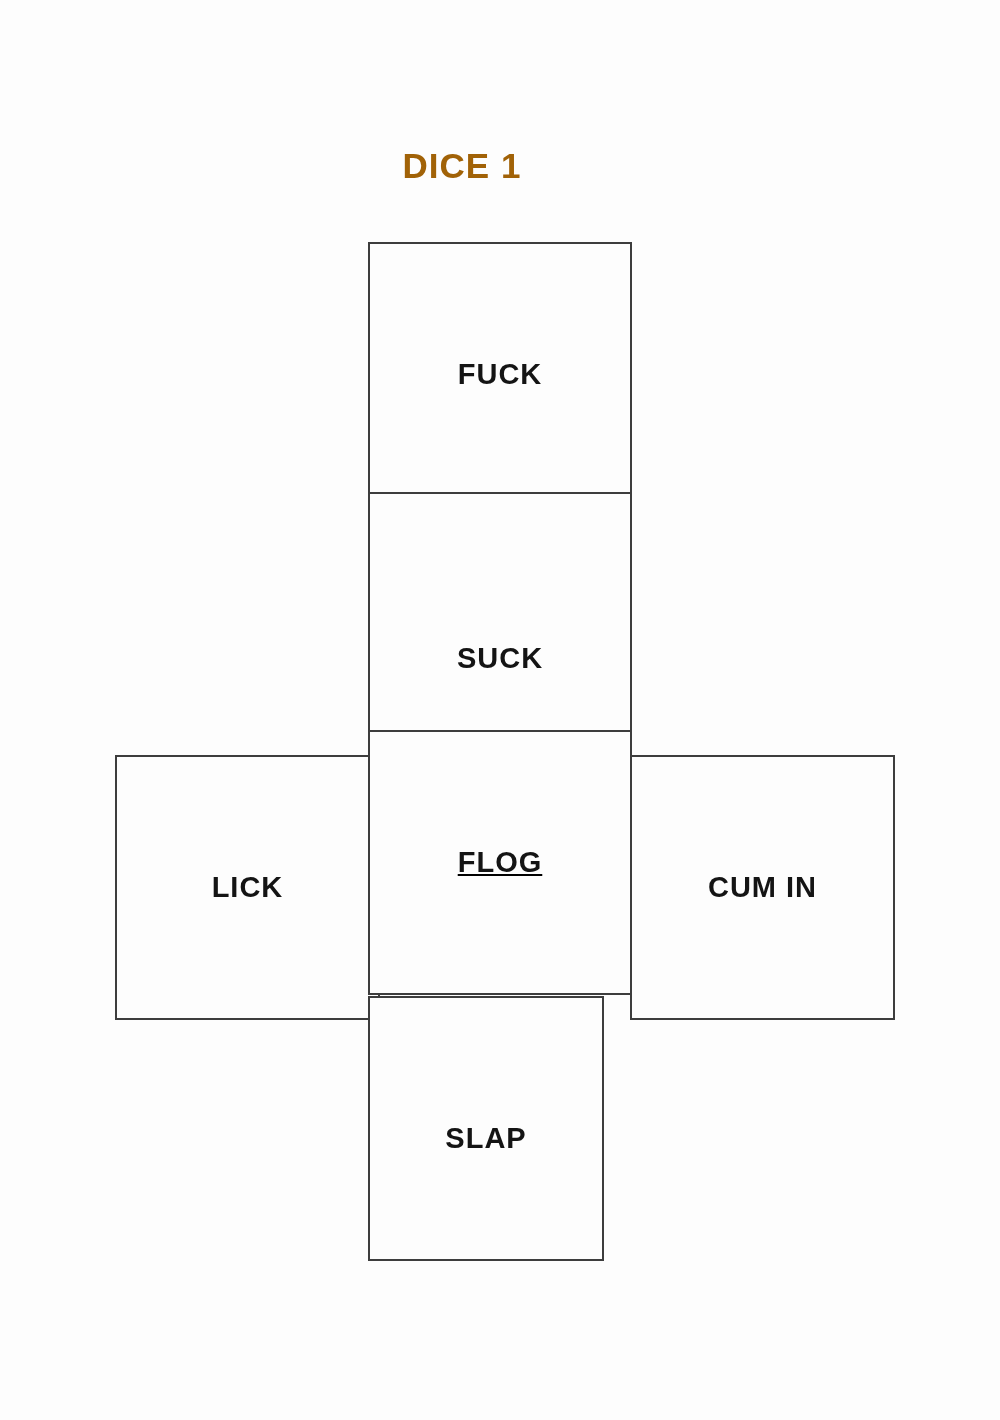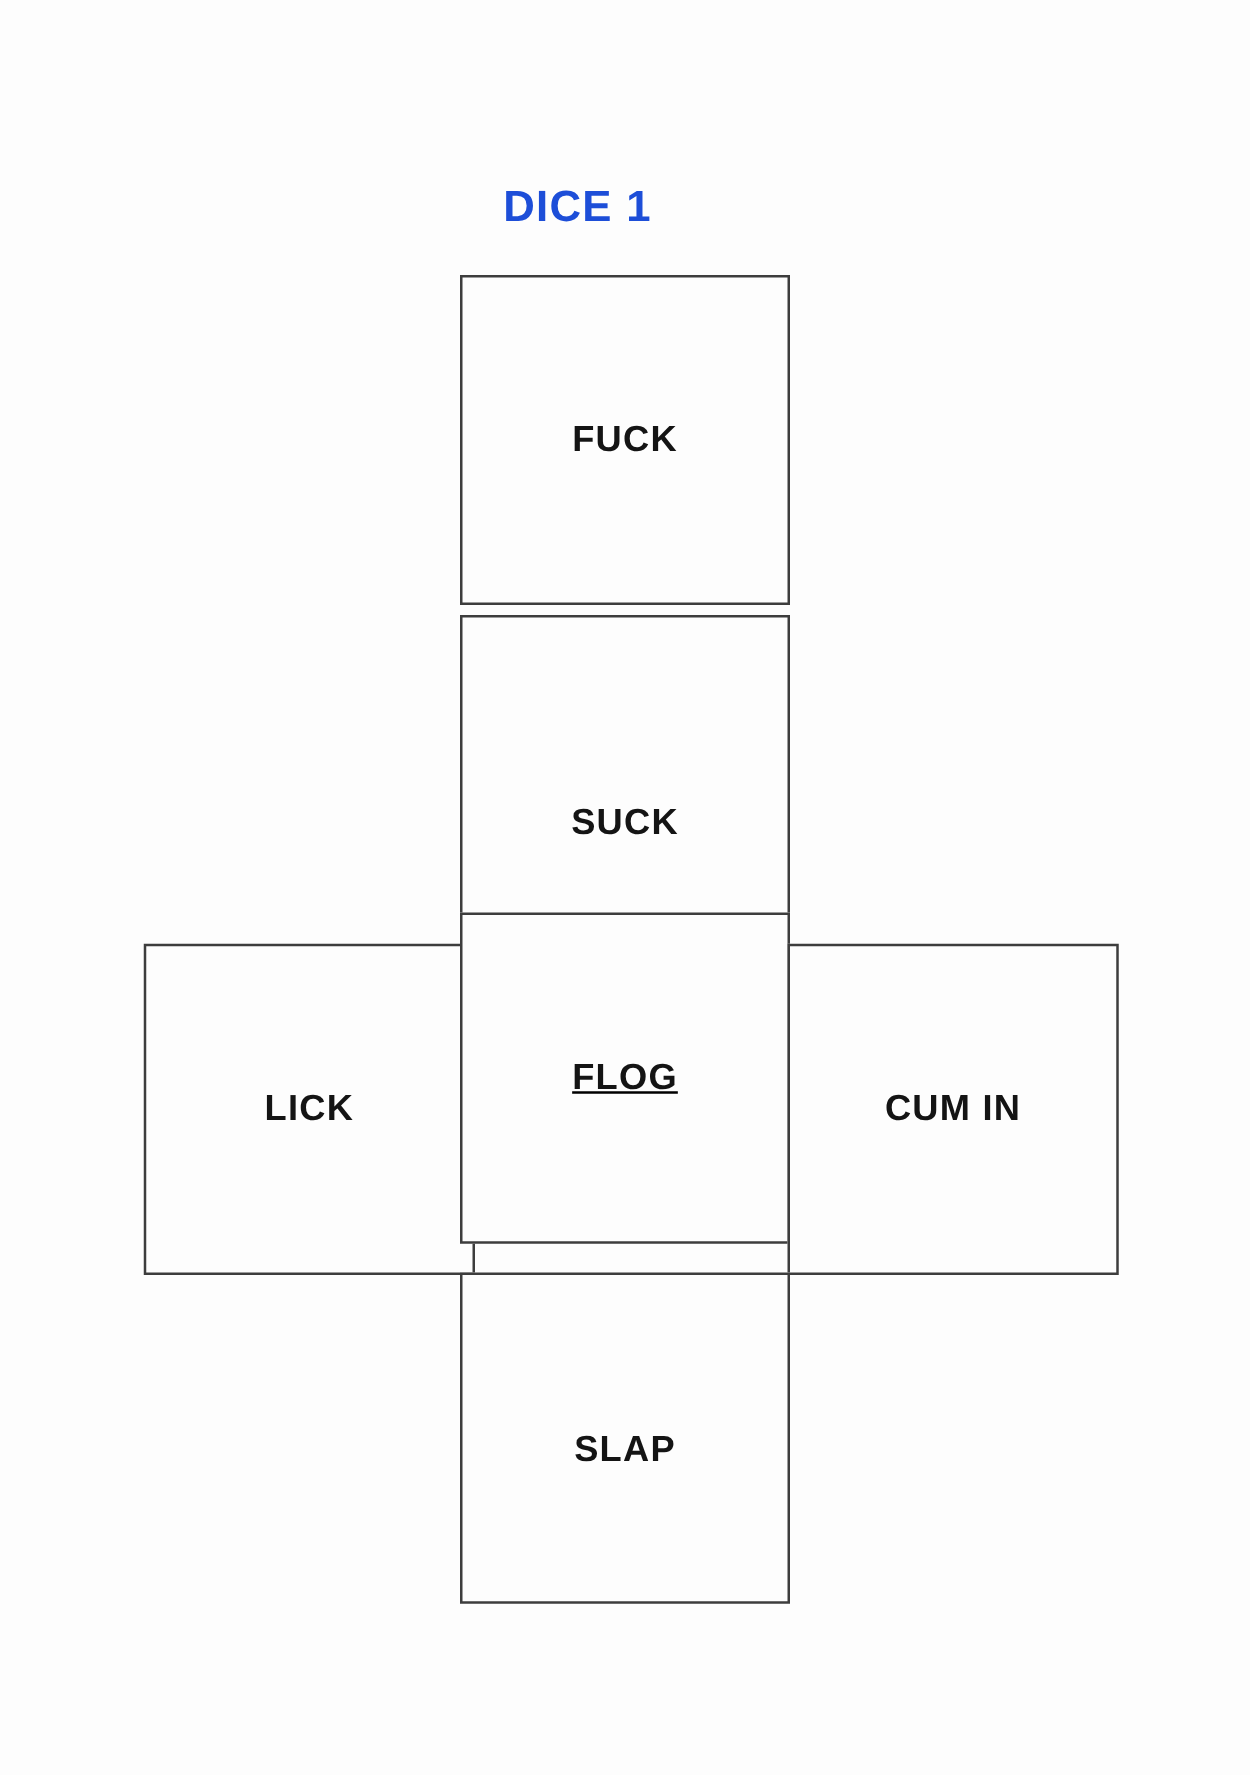--- a/index.html
+++ b/index.html
@@ -22,47 +22,47 @@
   .title {
     position: absolute;
     top: 147px;
     left: 0;
     width: 924px;
     text-align: center;
     font-size: 35px;
     line-height: 38px;
     font-weight: bold;
     letter-spacing: 1px;
-    color: #1d4ed8;
+    color: #a16207;
   }
   .face {
     position: absolute;
     box-sizing: border-box;
     border: 2px solid #3d3d3d;
     background: #fdfdfd;
     display: flex;
     align-items: center;
     justify-content: center;
   }
   .face .label {
     font-size: 29px;
     font-weight: bold;
     letter-spacing: 1px;
     color: #141414;
     white-space: nowrap;
   }
   
-  .face-top    { left: 368px; top: 220px;  width: 264px; height: 264px; }
+  .face-top    { left: 368px; top: 242px;  width: 264px; height: 264px; }
   .face-upper  { left: 368px; top: 492px;  width: 264px; height: 333px; }
   
   .face-left   { left: 115px; top: 755px;  width: 265px; height: 265px; }
   .face-center { left: 368px; top: 730px;  width: 264px; height: 265px; text-decoration: underline; }
   .face-right  { left: 630px; top: 755px;  width: 265px; height: 265px; }
   
-  .face-bottom { left: 368px; top: 1018px; width: 264px; height: 265px; }
+  .face-bottom { left: 368px; top: 996px; width: 236px; height: 265px; }
   .face-bottom .label { transform: translateY(10px); }
 </style>
 </head>
 <body>
 
 <div class="page">
 
   <div class="title">DICE 1</div>
 
   <div>

